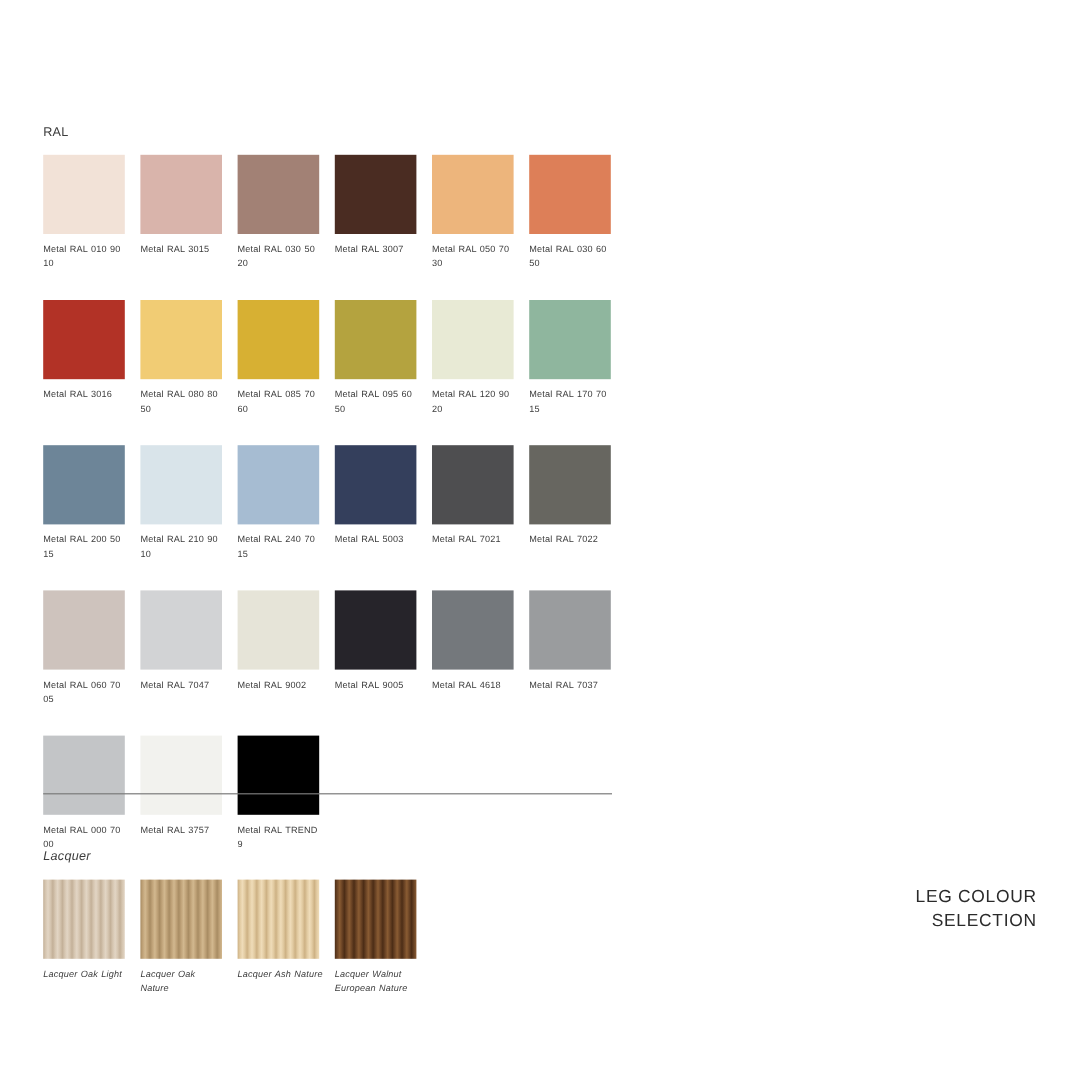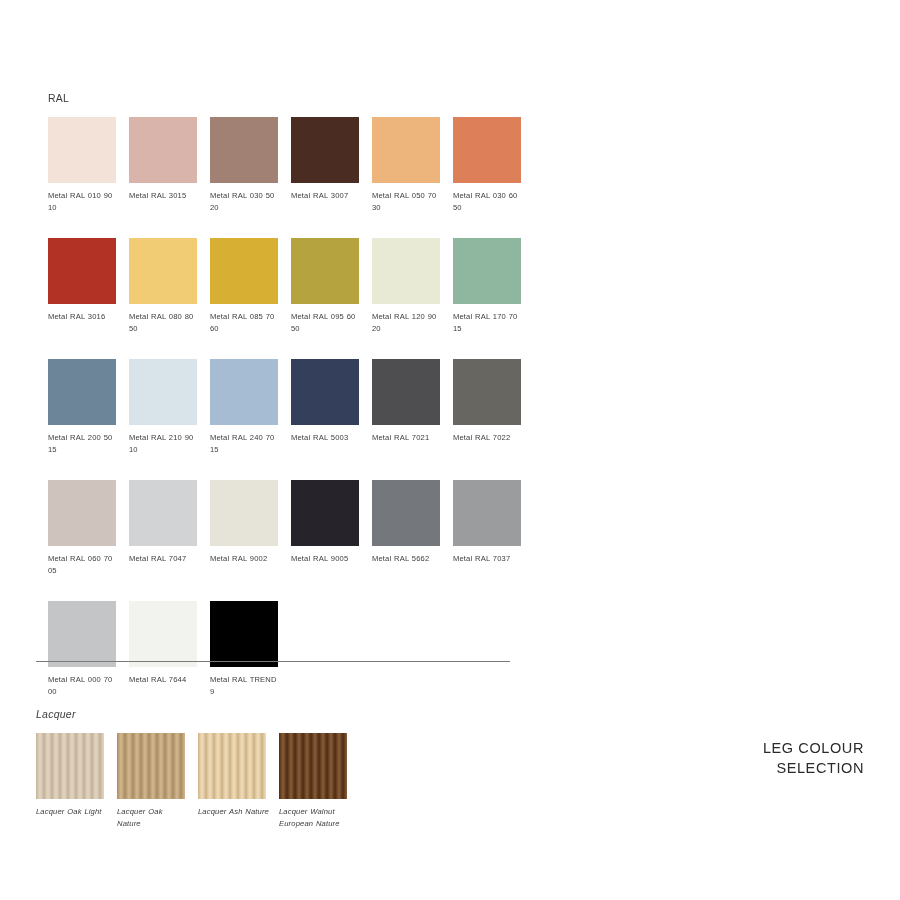--- a/index.html
+++ b/index.html
@@ -19,23 +19,22 @@
 
   .page {
     position: absolute;
     inset: 0;
   }
 
   
   .palette {
     position: absolute;
     left: 36px;
-    top: 92px;
+    top: 104px;
     width: 478px;
-    margin-left: 12px;
   }
 
   .section-heading {
     font-size: 10.5px;
     letter-spacing: 0.25px;
     color: #3c3c3c;
     margin: 0 0 13px 0;
     font-weight: 400;
   }
 
@@ -199,33 +198,33 @@
         <div class="swatch-cell">
           <div class="swatch-chip" style="background: rgb(230, 228, 216);"></div>
           <div class="swatch-label">Metal RAL 9002</div>
         </div>
         <div class="swatch-cell">
           <div class="swatch-chip" style="background: rgb(38, 36, 42);"></div>
           <div class="swatch-label">Metal RAL 9005</div>
         </div>
         <div class="swatch-cell">
           <div class="swatch-chip" style="background: rgb(116, 120, 124);"></div>
-          <div class="swatch-label">Metal RAL 5662</div>
+          <div class="swatch-label">Metal RAL 4618</div>
         </div>
         <div class="swatch-cell">
           <div class="swatch-chip" style="background: rgb(154, 156, 158);"></div>
           <div class="swatch-label">Metal RAL 7037</div>
         </div>
         <div class="swatch-cell">
           <div class="swatch-chip" style="background: rgb(195, 197, 199);"></div>
           <div class="swatch-label">Metal RAL 000 70 00</div>
         </div>
         <div class="swatch-cell">
           <div class="swatch-chip" style="background: rgb(242, 242, 238);"></div>
-          <div class="swatch-label">Metal RAL 7644</div>
+          <div class="swatch-label">Metal RAL 3757</div>
         </div>
         <div class="swatch-cell">
           <div class="swatch-chip" style="background: rgb(0, 0, 0);"></div>
           <div class="swatch-label">Metal RAL TREND 9</div>
         </div>
       </div>
   </div>
 
   <div class="divider"></div>
 

